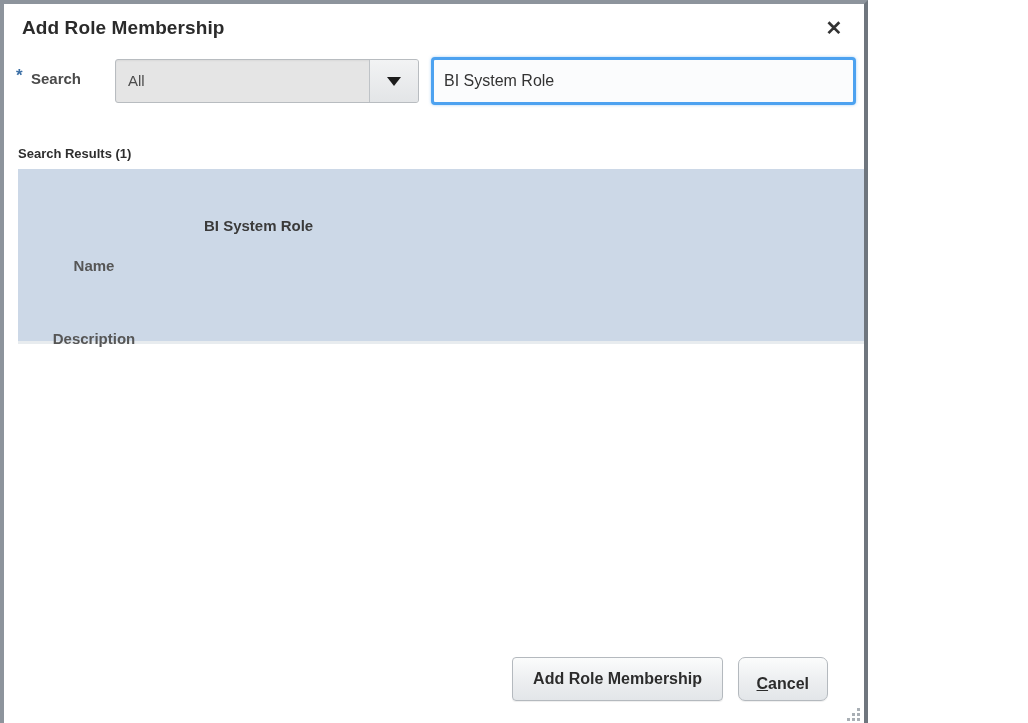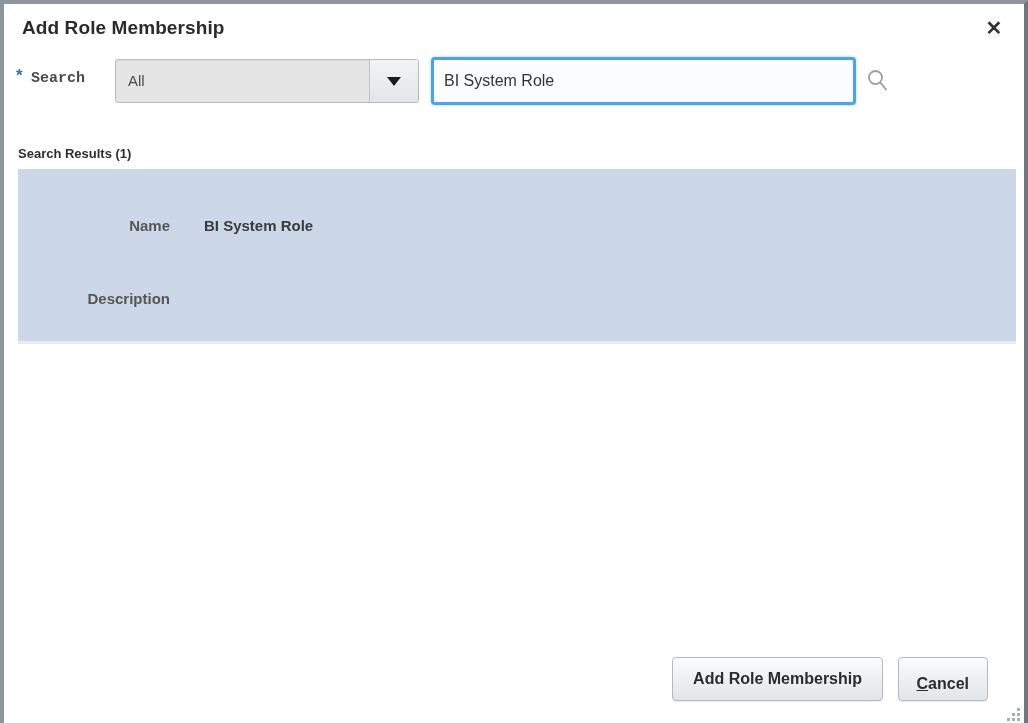--- a/index.html
+++ b/index.html
@@ -12,21 +12,21 @@
     height: 723px;
     font-family: "Liberation Sans", sans-serif;
     overflow: hidden;
   }
 
   
   #dialog {
     position: absolute;
     left: 0;
     top: 0;
-    width: 1028px;
+    width: 868px;
     height: 723px;
     box-sizing: border-box;
     background: #ffffff;
     border-top: 4px solid #8d949c;
     border-left: 4px solid #8d949c;
     border-right: 4px solid #6f767e;
     border-bottom: 0;
     overflow: hidden;
   }
   
@@ -96,21 +96,20 @@
     line-height: 1;
   }
   .search-label {
     position: absolute;
     left: 27px;
     top: 14px;
     font-size: 15px;
     font-weight: bold;
     color: #4a4a4a;
     white-space: nowrap;
-    font-family: Liberation Mono, monospace;
   }
 
   
   .lov {
     position: absolute;
     left: 111px;
     top: 3px;
     width: 304px;
     height: 44px;
     box-sizing: border-box;
@@ -206,25 +205,26 @@
   .field-row {
     position: absolute;
     left: 0;
     width: 100%;
     height: 22px;
   }
   .field-label {
     position: absolute;
     left: 0;
     width: 152px;
-    text-align: right;
+    text-align: center;
     font-size: 15px;
     font-weight: bold;
     color: #565656;
     white-space: nowrap;
+    margin-top: 40px;
   }
   .field-value {
     position: absolute;
     left: 186px;
     font-size: 15px;
     font-weight: bold;
     color: #3a3a3a;
     white-space: nowrap;
   }
 
@@ -252,20 +252,21 @@
     box-shadow: 0 1px 1px rgba(0,0,0,0.07);
     white-space: nowrap;
   }
   .btn-primary {
     right: 141px;
     padding: 0 20px;
   }
   .btn-cancel {
     right: 36px;
     padding: 17px 18px;
+    border-radius: 7px;
   }
   .akey { text-decoration: underline; }
 
   
   .resize-grip {
     position: absolute;
     right: 4px;
     bottom: 2px;
     width: 18px;
     height: 18px;

